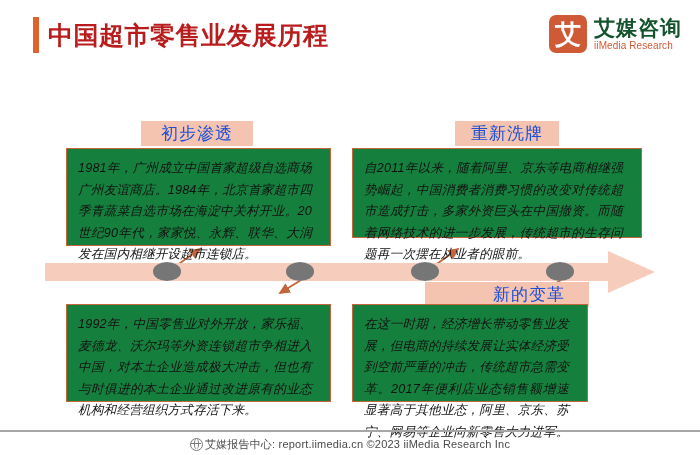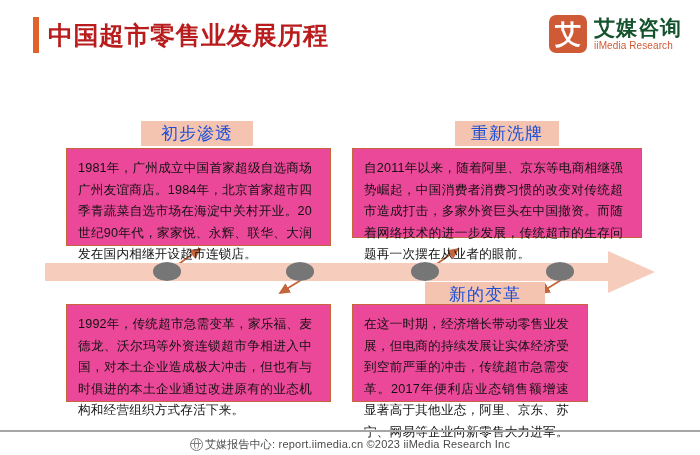--- a/index.html
+++ b/index.html
@@ -123,29 +123,30 @@
     font-weight: 400;
     letter-spacing: 1px;
     display: flex;
     align-items: center;
     justify-content: center;
     height: 25px;
   }
   #tab-1 { left: 141px; top: 121px; width: 112px; }
   #tab-2 { left: 419px; top: 121px; width: 104px; margin-left: 36px; }
   #tab-3 { left: 130px; top: 282px; width: 120px; margin-top: 32px; }
-  #tab-4 { left: 425px; top: 282px; width: 120px; }
+  #tab-4 { left: 425px; top: 282px; width: 120px; padding-left: 44px; }
 
   
   .text-box {
     position: absolute;
     border: 1.3px solid #c4653c;
-    background: #ec4899;
+    background: #15803d;
     box-sizing: border-box;
     padding: 9px 18px 7px 11px;
+    font-style: italic;
   }
   .text-box p {
     margin: 0;
     font-size: 12.6px;
     line-height: 21.5px;
     color: #111111;
     text-align: justify;
     text-justify: inter-ideograph;
     letter-spacing: 0.2px;
   }
@@ -246,21 +247,21 @@
   <p>1981年，广州成立中国首家超级自选商场广州友谊商店。1984年，北京首家超市四季青蔬菜自选市场在海淀中关村开业。20世纪90年代，家家悦、永辉、联华、大润发在国内相继开设超市连锁店。</p>
 </div>
 
 <div class="label-tab" id="tab-2">重新洗牌</div>
 <div class="text-box" id="box-2">
   <p>自2011年以来，随着阿里、京东等电商相继强势崛起，中国消费者消费习惯的改变对传统超市造成打击，多家外资巨头在中国撤资。而随着网络技术的进一步发展，传统超市的生存问题再一次摆在从业者的眼前。</p>
 </div>
 
 <div class="label-tab" id="tab-3">外资搅局</div>
 <div class="text-box" id="box-3">
-  <p>1992年，传统超市急需变革，家乐福、麦德龙、沃尔玛等外资连锁超市争相进入中国，对本土企业造成极大冲击，但也有与时俱进的本土企业通过改进原有的业态机构和经营组织方式存活下来。</p>
+  <p>1992年，中国零售业对外开放，家乐福、麦德龙、沃尔玛等外资连锁超市争相进入中国，对本土企业造成极大冲击，但也有与时俱进的本土企业通过改进原有的业态机构和经营组织方式存活下来。</p>
 </div>
 
 <div class="label-tab" id="tab-4">新的变革</div>
 <div class="text-box" id="box-4">
   <p>在这一时期，经济增长带动零售业发展，但电商的持续发展让实体经济受到空前严重的冲击，传统超市急需变革。2017年便利店业态销售额增速显著高于其他业态，阿里、京东、苏宁、网易等企业向新零售大力进军。</p>
 </div>
 
 <div id="footer-rule"></div>
 <div id="footer">
   <div id="footer-icon"></div>

